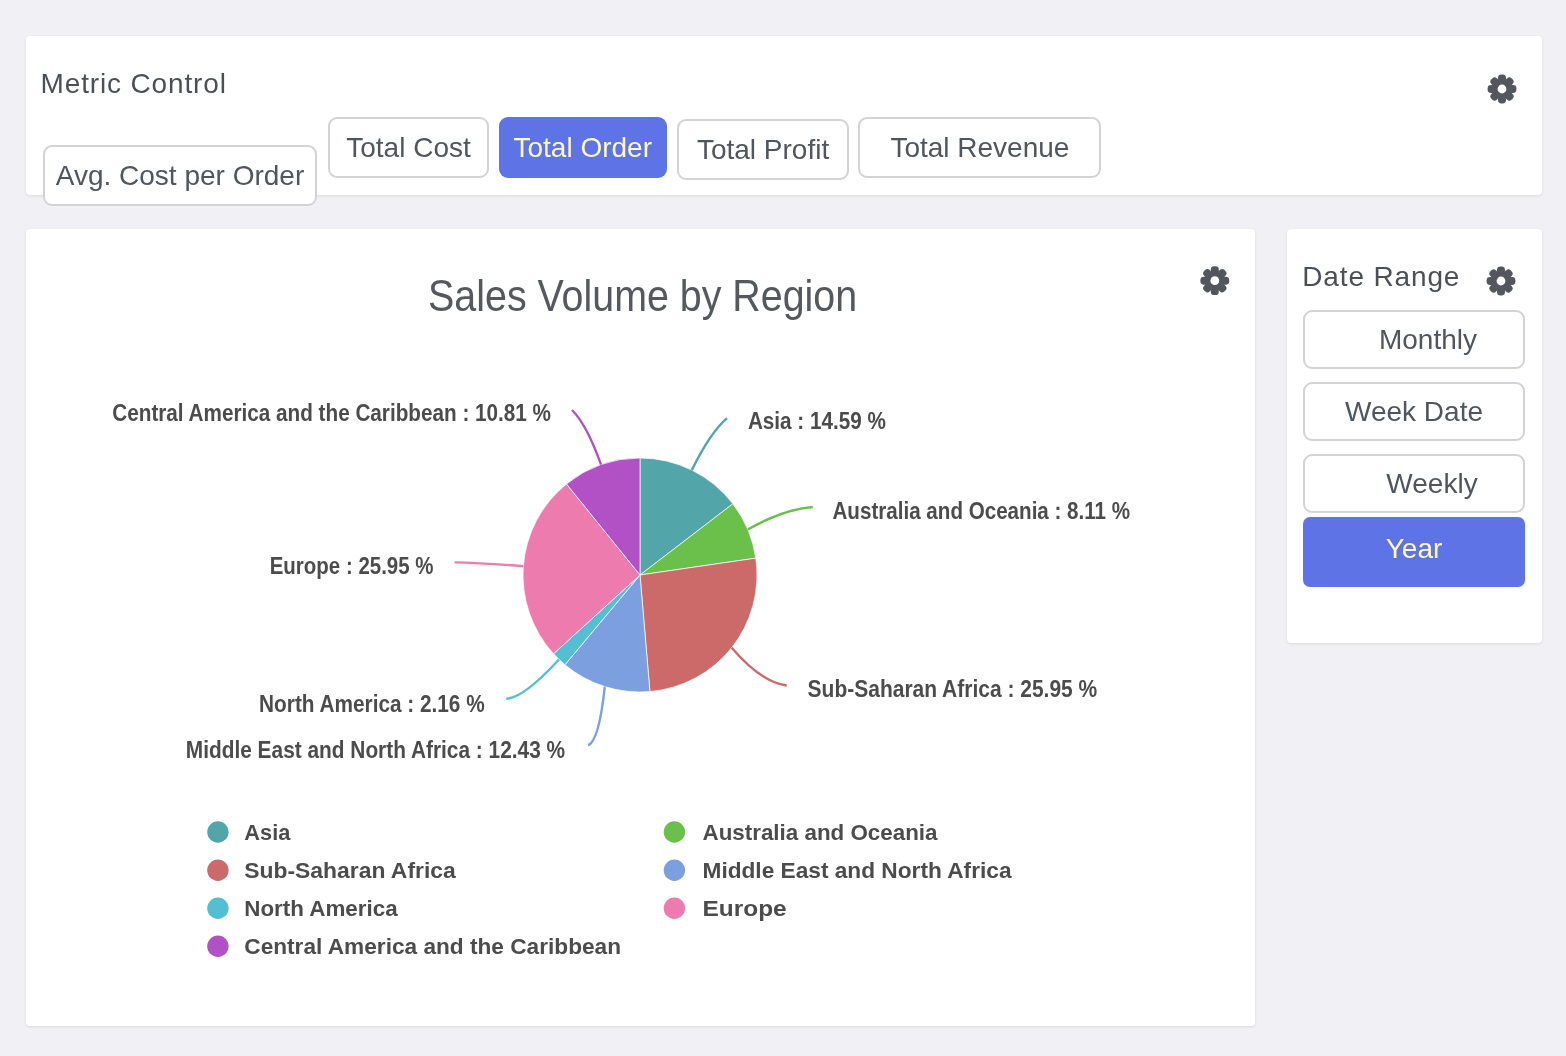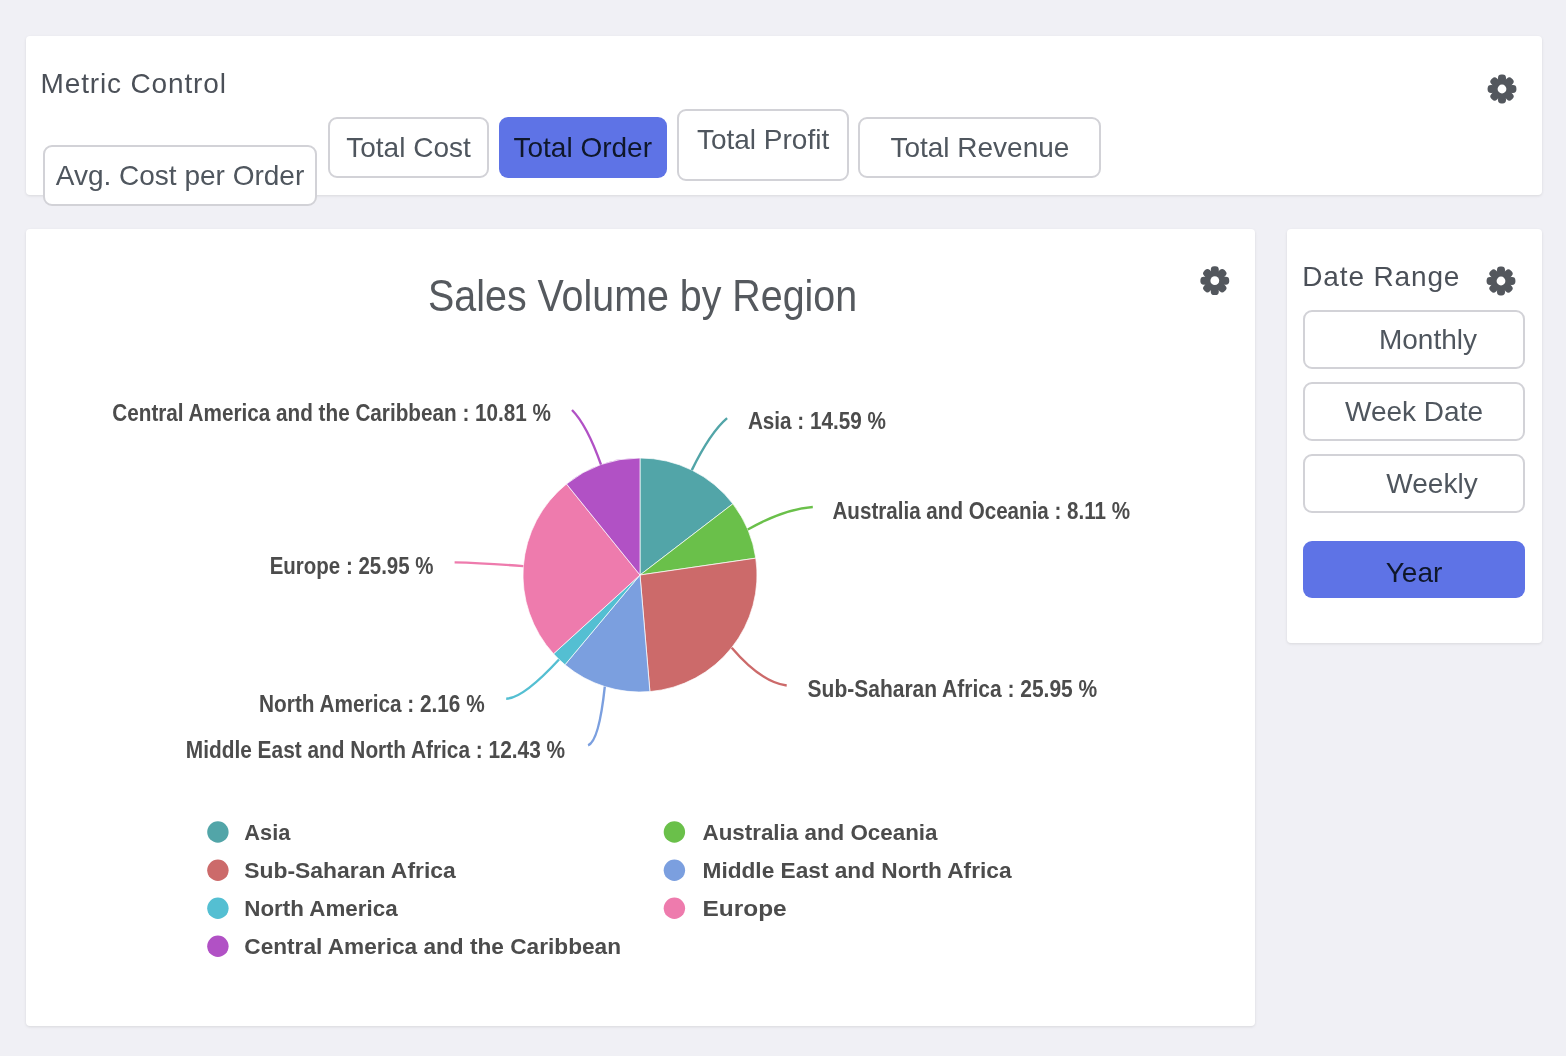--- a/index.html
+++ b/index.html
@@ -1,30 +1,30 @@
 <!DOCTYPE html>
 <html><head>
 <meta charset="utf-8">
 <style>
   html,body{margin:0;padding:0;}
   body{width:1566px;height:1056px;background:#f0f0f5;font-family:"Liberation Sans",sans-serif;position:relative;overflow:hidden;}
   .card{position:absolute;background:#fff;border-radius:4px;box-shadow:0 1px 3px rgba(0,0,0,.10);}
   .ctitle{position:absolute;font-size:28px;color:#4b5058;letter-spacing:0.85px;}
   .btn{position:absolute;box-sizing:border-box;border:2px solid #d2d2d7;border-radius:9px;background:#fff;color:#4f565e;font-size:28px;text-align:center;white-space:nowrap;}
-  .btn.active{background:#5e73e6;border:none;color:#0f172a;}
+  .btn.active{background:#5e73e6;border:none;color:#fef9c3;}
 </style>
 </head>
 <body>
 
 <div class="card" style="left:26px;top:36px;width:1516px;height:159px;">
   <div class="ctitle" style="left:14.6px;top:32px;">Metric Control</div>
   <div class="btn" style="left:17px;top:81.3px;width:274px;height:61px;line-height:57px;margin-top:28px;">Avg. Cost per Order</div>
   <div class="btn" style="left:302px;top:81.3px;width:161px;height:61px;line-height:57px;">Total Cost</div>
   <div class="btn active" style="left:472.5px;top:81.3px;width:168.5px;height:61px;line-height:61px;">Total Order</div>
-  <div class="btn" style="left:651.4px;top:73px;width:171.4px;height:72px;line-height:57px;">Total Profit</div>
+  <div class="btn" style="left:651.4px;top:83px;width:171.4px;height:61px;line-height:57px;">Total Profit</div>
   <div class="btn" style="left:832.4px;top:81.3px;width:243px;height:61px;line-height:57px;">Total Revenue</div>
   <svg style="position:absolute;left:1459px;top:36px;" width="34" height="34" viewBox="-17 -17 34 34">
     <g fill="#53575d">
       <g>
         <rect x="-4" y="-14.4" width="8" height="7.4" rx="3.4"></rect>
         <rect x="-4" y="-14.4" width="8" height="7.4" rx="3.4" transform="rotate(45)"></rect>
         <rect x="-4" y="-14.4" width="8" height="7.4" rx="3.4" transform="rotate(90)"></rect>
         <rect x="-4" y="-14.4" width="8" height="7.4" rx="3.4" transform="rotate(135)"></rect>
         <rect x="-4" y="-14.4" width="8" height="7.4" rx="3.4" transform="rotate(180)"></rect>
         <rect x="-4" y="-14.4" width="8" height="7.4" rx="3.4" transform="rotate(225)"></rect>
@@ -116,14 +116,14 @@
       <rect x="-4" y="-14.4" width="8" height="7.4" rx="3.4" transform="rotate(225)"></rect>
       <rect x="-4" y="-14.4" width="8" height="7.4" rx="3.4" transform="rotate(270)"></rect>
       <rect x="-4" y="-14.4" width="8" height="7.4" rx="3.4" transform="rotate(315)"></rect>
       <circle r="10.2"></circle>
     </g>
     <circle r="4.4" fill="#fff"></circle>
   </svg>
   <div class="btn" style="left:16px;top:81.4px;width:222px;height:59px;line-height:55px;padding-left:28px;">Monthly</div>
   <div class="btn" style="left:16px;top:153.1px;width:222px;height:59px;line-height:55px;">Week Date</div>
   <div class="btn" style="left:16px;top:224.8px;width:222px;height:59px;line-height:55px;padding-left:36px;">Weekly</div>
-  <div class="btn active" style="left:16px;top:312px;width:222px;height:57px;line-height:63px;">Year</div>
+  <div class="btn active" style="left:16px;top:288px;width:222px;height:70px;line-height:63px;border-radius:7px;">Year</div>
 </div>
 
 </body></html>

